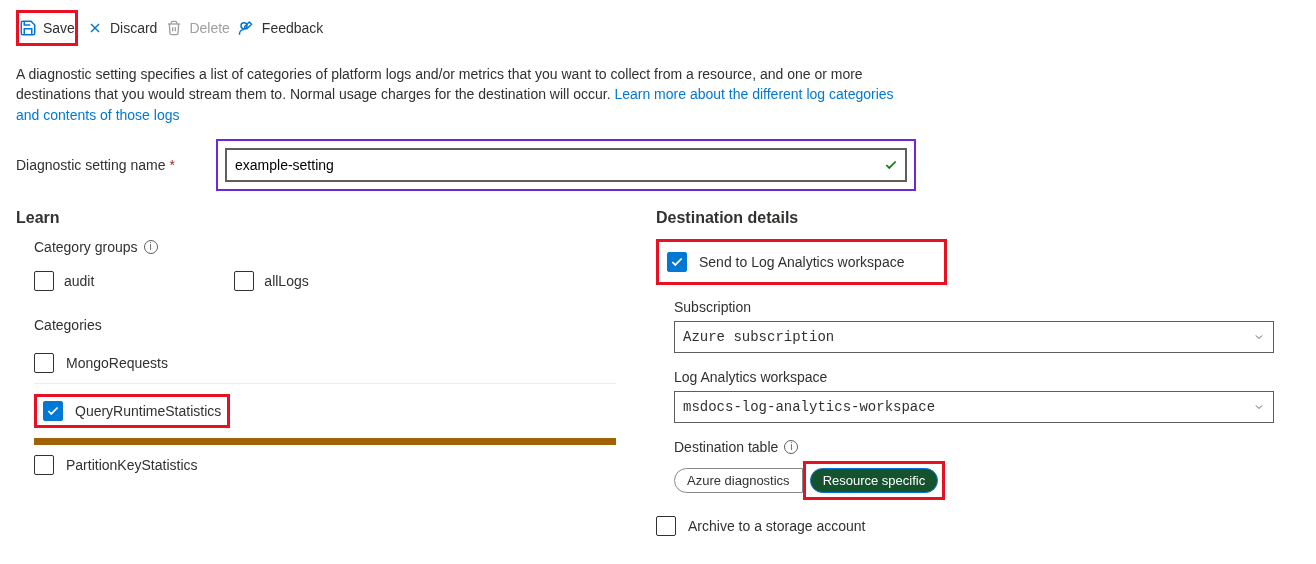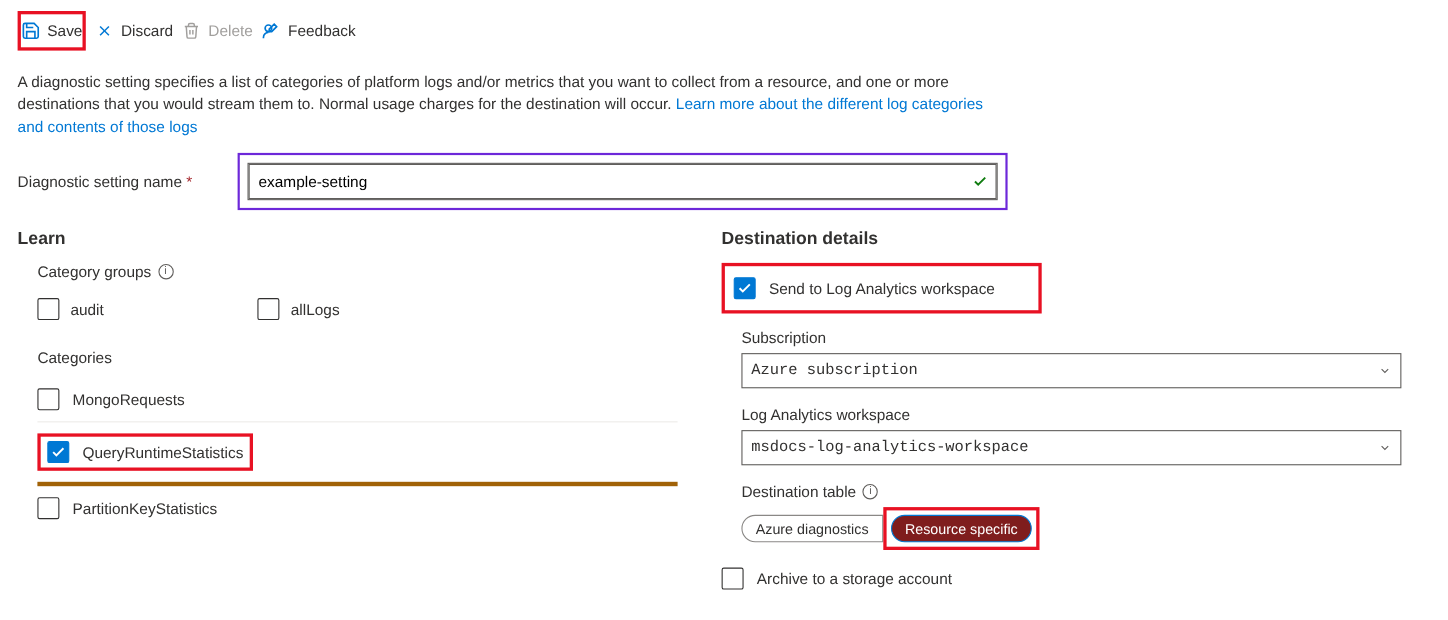--- a/index.html
+++ b/index.html
@@ -82,21 +82,21 @@
     padding:0 8px; cursor:pointer;font-family:Liberation Mono, monospace;
   }
   .chevron { color:#605e5c; }
   .toggle-pills { display:flex; align-items:center; gap:0;}
   .pill {
     border:1px solid #8a8886; padding:4px 12px; border-radius:14px;
     font-size:13px; cursor:pointer;
     display:inline-flex; align-items:center;
   }
   .pill.left { border-top-right-radius:0; border-bottom-right-radius:0; }
-  .pill.active { background:#7f1d1d; border-color:#0078d4; color:#fff; }
+  .pill.active { background:#14532d; border-color:#0078d4; color:#fff; }
   .dest-check-row { display:flex; align-items:center; gap:12px; margin-bottom:18px; margin-left:0px;}
   svg { display:block; }
 </style>
 </head>
 <body>
 
 <div class="toolbar">
   <span class="highlight-red" style="display:inline-block;">
     <span class="tool-btn">
       <span class="icon">
@@ -188,21 +188,21 @@
 
     <div class="subhead" style="margin-left:18px;">
       <span>Categories</span>
     </div>
 
     <div class="cat-list">
       <div class="cat-item">
         <span class="checkbox-box"></span>
         <span>MongoRequests</span>
       </div>
-      <div class="cat-item" style="border-bottom:4px solid #a16207;">
+      <div class="cat-item" style="border-bottom:7px solid #a16207;">
         <span class="highlight-wrap">
           <span class="highlight-wrap-inner">
             <span class="checkbox-box checked">
               <svg width="14" height="14" viewBox="0 0 24 24" fill="none" stroke="#fff" stroke-width="3">
                   <polyline points="20 6 9 17 4 12"></polyline>
                 </svg>
             </span>
             <span>QueryRuntimeStatistics</span>
           </span>
         </span>

